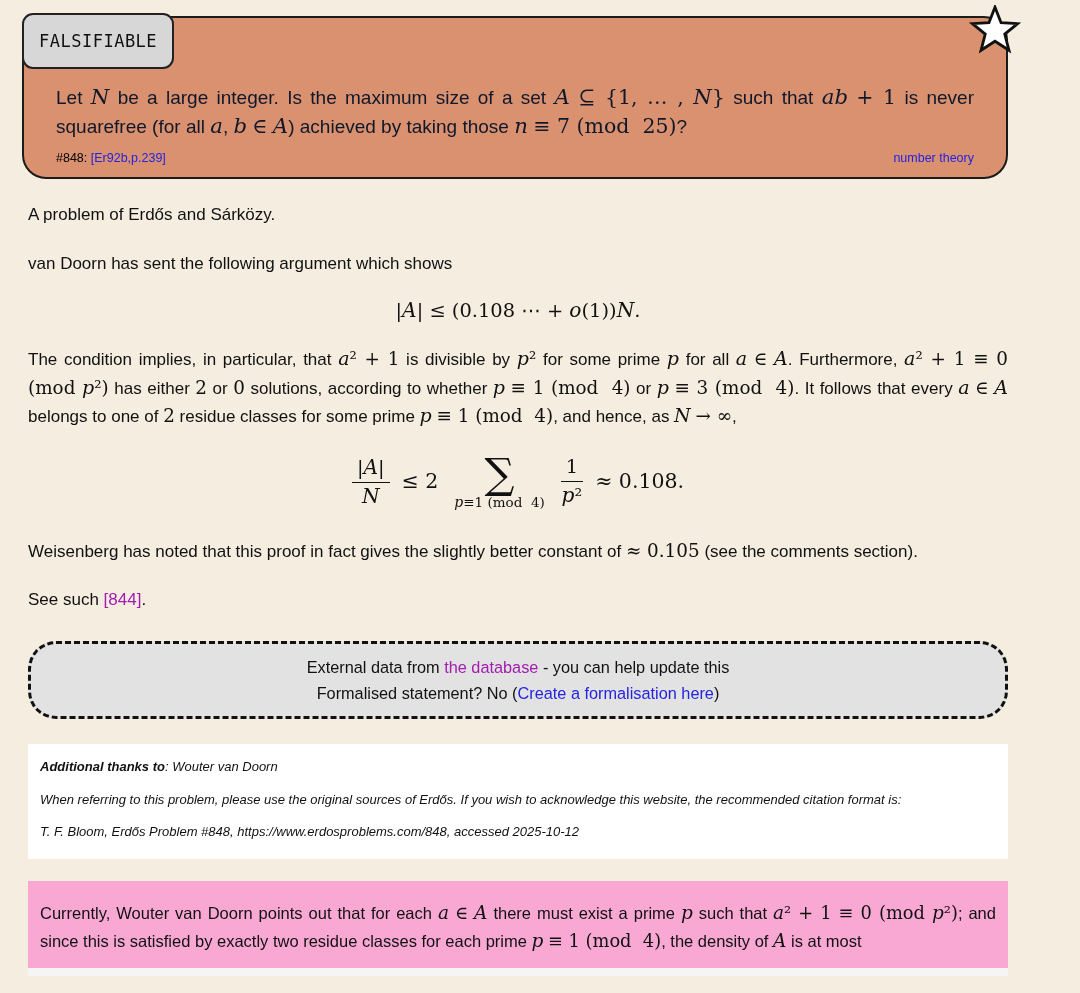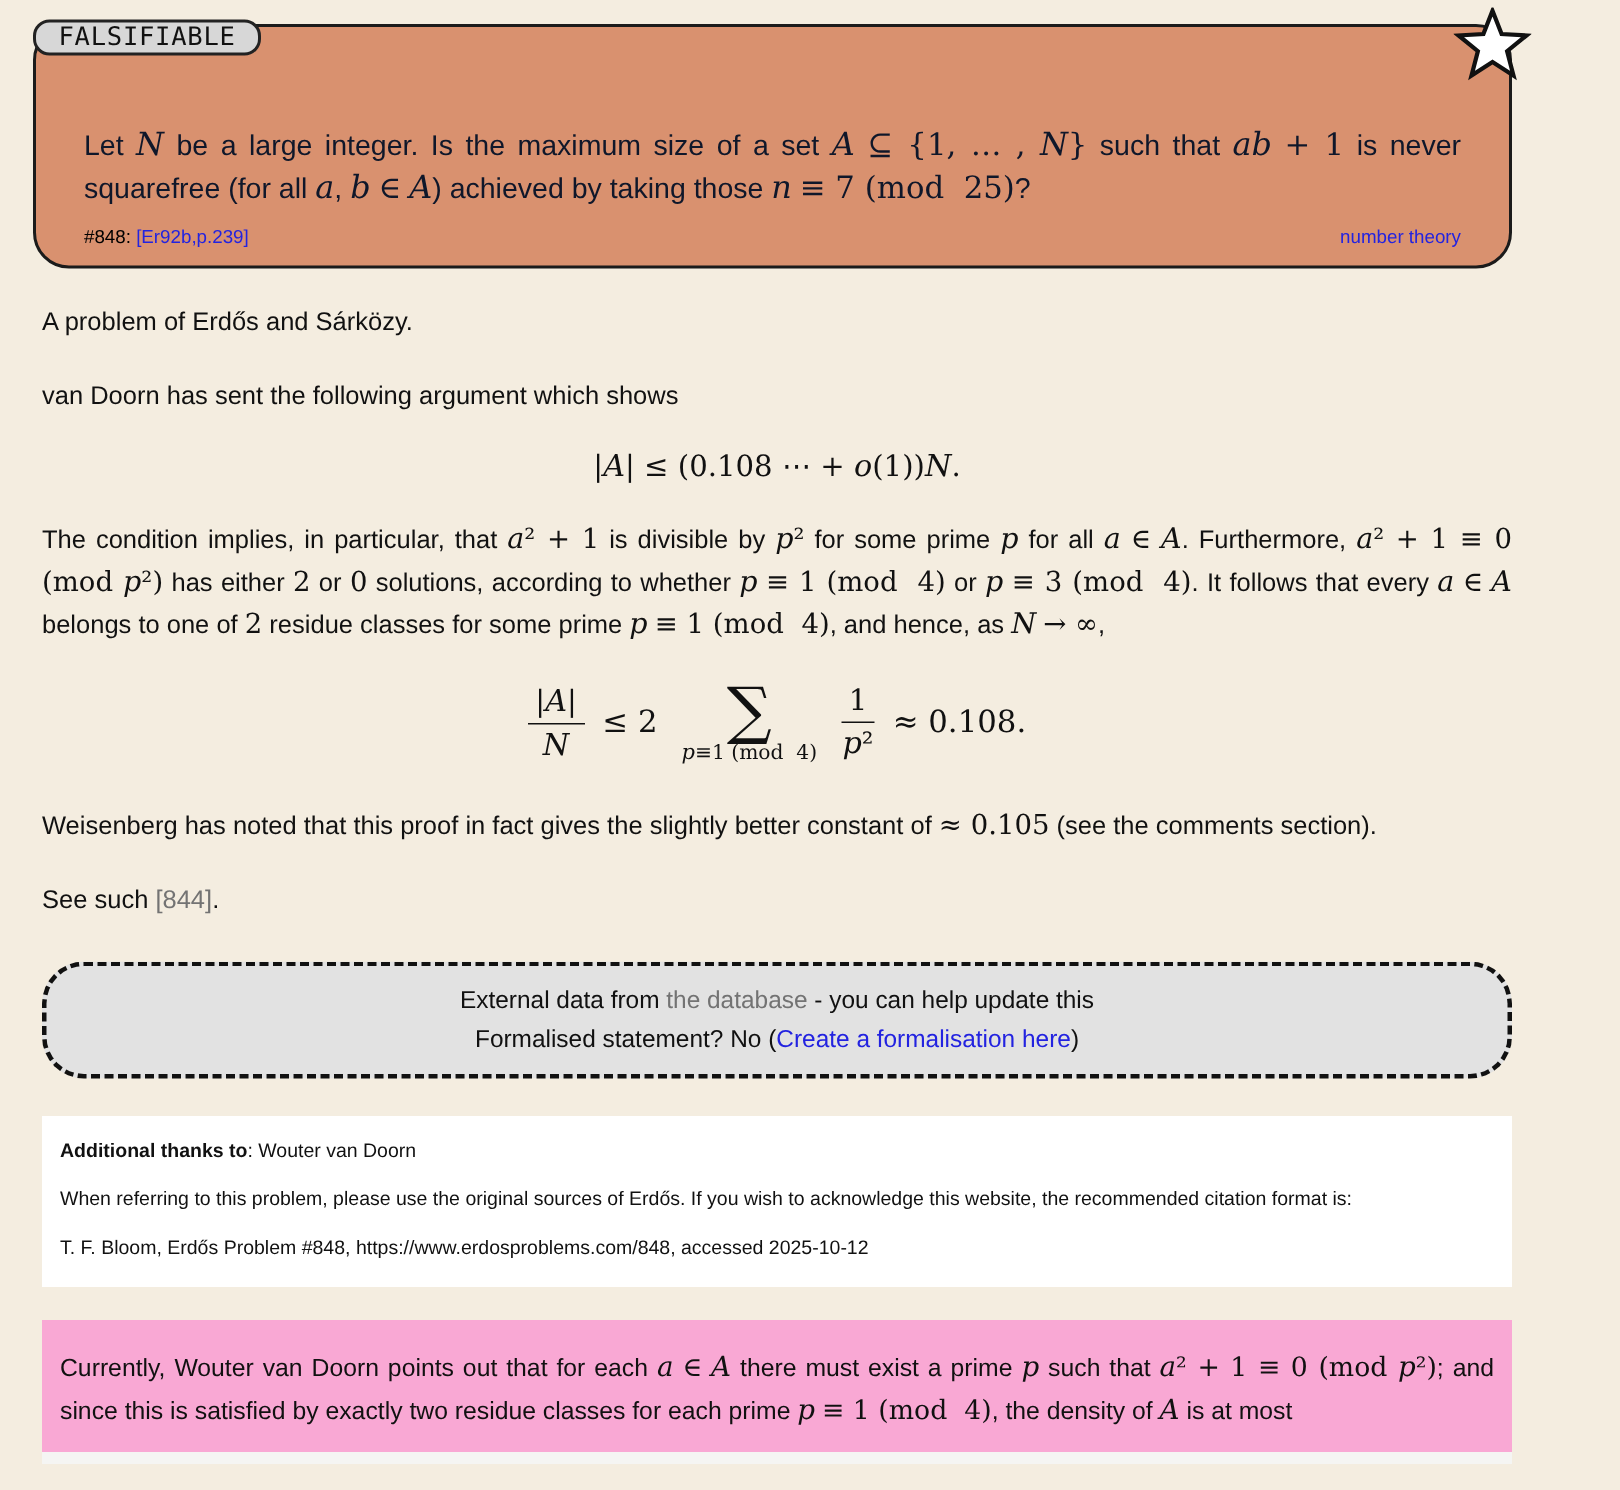--- a/index.html
+++ b/index.html
@@ -19,33 +19,33 @@
     border:2.5px solid #1b1b1b;
     border-radius:24px;
     padding:66px 32px 12px 32px;
     box-sizing:border-box;
   }
   .badge{
     position:absolute;top:-5px;left:-2px;
     background:#d7d7d7;
     border:2px solid #222;
     border-radius:11px;
-    padding:0 15px;
+    padding:16px 15px;
     font-family:"DejaVu Sans Mono","Liberation Mono",monospace;
     font-size:17px;letter-spacing:.5px;color:#111;
   }
   .star{position:absolute;top:-13px;right:-15px;width:52px;height:52px;}
   .statement{
     margin:0;font-size:19px;line-height:1.5;text-align:justify;color:#0f172a;
   }
   .meta{display:flex;justify-content:space-between;align-items:flex-end;margin-top:10px;font-size:12.5px;}
   a{text-decoration:none;cursor:pointer;}
   .idlink{color:#000000;}
   .bluelink{color:#2323e0;}
-  .purplelink{color:#737373;}
+  .purplelink{color:#a21caf;}
 
   
   .mi{font-family:"DejaVu Serif","Liberation Serif",serif;font-style:italic;font-size:1.12em;line-height:1;}
   .mr{font-family:"DejaVu Serif","Liberation Serif",serif;font-size:1.08em;line-height:1;}
 
   
   .body-p{font-size:17px;line-height:1.45;margin:24px 0;}
   .mathy{line-height:1.66;text-align:justify;}
   .display-math{
     text-align:center;font-size:18px;margin:10px 0;
@@ -68,21 +68,21 @@
     padding:10px 24px;
     text-align:center;
     font-size:16.3px;line-height:26px;
   }
 
   
   .white-box{
     margin-top:25px;background:#ffffff;
     padding:13px 12px 17px;font-size:13px;line-height:1.5;
   }
-  .white-box p{margin:0 0 13px;}
+  .white-box p{margin:0 0 13px;font-style:italic;}
   .white-box p:last-child{margin-bottom:0;}
 
   
   .comment-box{
     margin-top:22px;background:#f9a8d4;
     padding:18px 12px 12px;font-size:16.5px;line-height:1.75;
   }
   .comment-box p{margin:0;text-align:justify;}
   .bottom-strip{height:8px;background:#f5f5f3;}
 </style>

